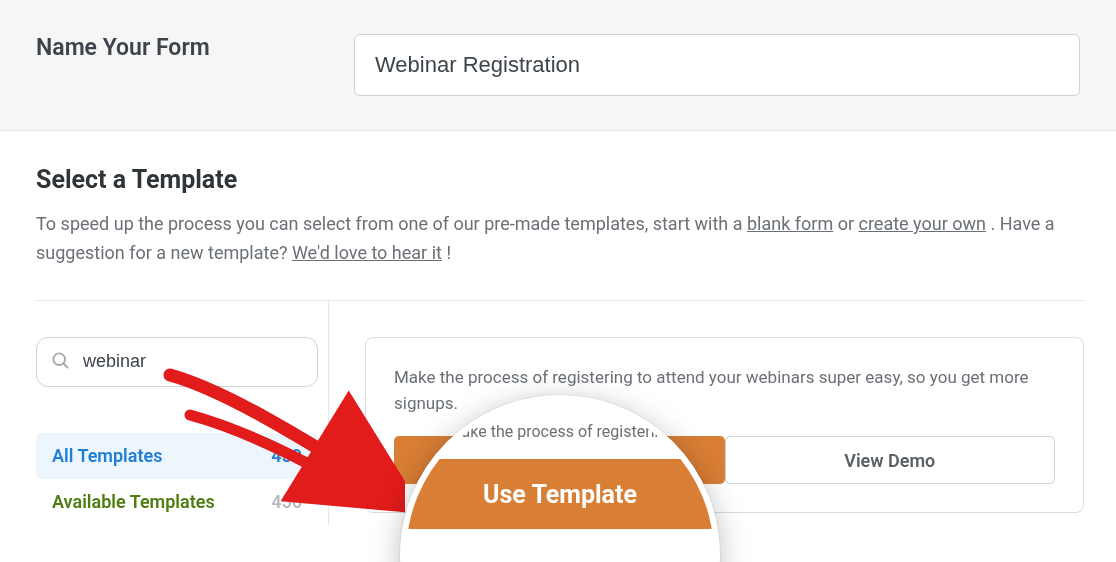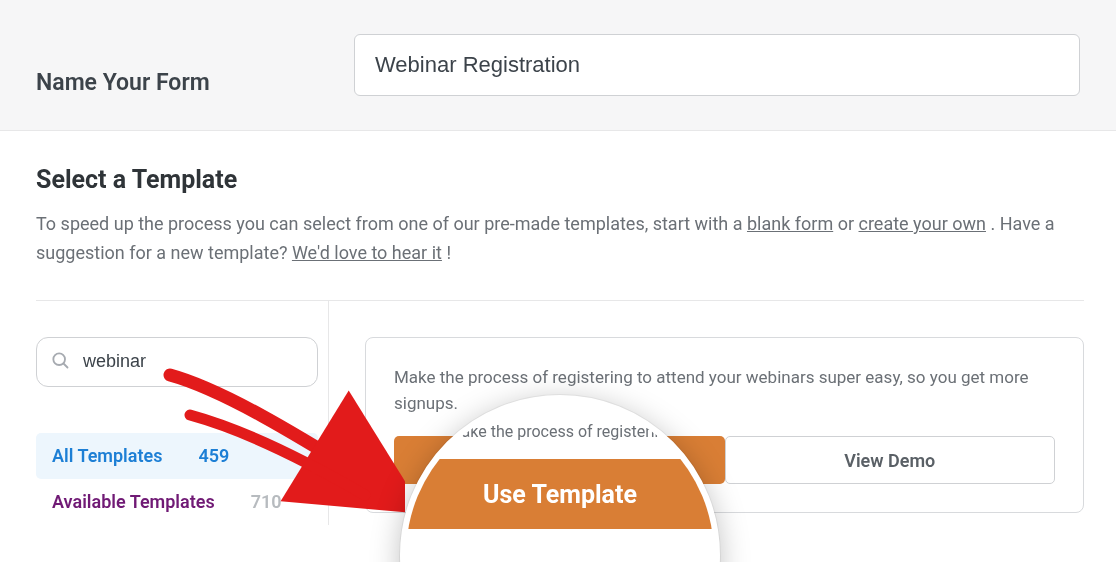--- a/index.html
+++ b/index.html
@@ -8,21 +8,21 @@
     color: #3c434a;
     background: #fff;
     width: 1116px;
     height: 562px;
     overflow: hidden;
     position: relative;
   }
   .header-bar {
     background: #f6f6f7;
     display: flex;
-    align-items: flex-end;
+    align-items: flex-start;
     padding: 34px 36px;
     border-bottom: 1px solid #e7e7e8;
   }
   .header-label {
     font-size: 23px;
     font-weight: 600;
     color: #3c434a;
     width: 318px;
     flex-shrink: 0;
   }
@@ -82,35 +82,36 @@
     height: 50px;
     border: 1px solid #cfd1d4;
     border-radius: 12px;
     padding: 0 14px 0 46px;
     font-size: 18px;
     color: #3c434a;
     outline: none;
   }
   .cat-row {
     display: flex;
+    justify-content: space-between;
     align-items: center;
     height: 46px;
     padding: 0 16px;
     margin-right: 10px;
     border-radius: 5px;
     cursor: pointer;
     font-size: 18px;
     gap: 36px;
   }
   .cat-row.active {
     background: #edf6fd;
   }
   .cat-row.active .cat-label,
   .cat-row.active .cat-count { color: #1d7fd5; font-weight: 600; }
-  .cat-label { font-weight: 600; color: #701a75; }
+  .cat-label { font-weight: 600; color: #4d7c0f; }
   .cat-count { font-weight: 600; color: #b7bbbf; }
   .content {
     flex: 1;
     padding: 36px 0 0 36px;
   }
   .template-card {
     border: 1px solid #d8dadd;
     border-radius: 8px;
     padding: 26px 28px 28px 28px;
   }
@@ -226,21 +227,21 @@
         </span>
         <input class="search-input" type="text" value="webinar" style="">
       </div>
 
       <div class="cat-row active">
         <span class="cat-label">All Templates</span>
         <span class="cat-count">459</span>
       </div>
       <div class="cat-row">
         <span class="cat-label">Available Templates</span>
-        <span class="cat-count">710</span>
+        <span class="cat-count">456</span>
       </div>
     </div>
 
     <div class="content">
       <div class="template-card">
         <div class="card-desc">Make the process of registering to attend your webinars super easy, so you get more signups.</div>
         <div class="btn-row">
           <div class="btn btn-primary">Use Template</div>
           <div class="btn btn-secondary">View Demo</div>
         </div>

